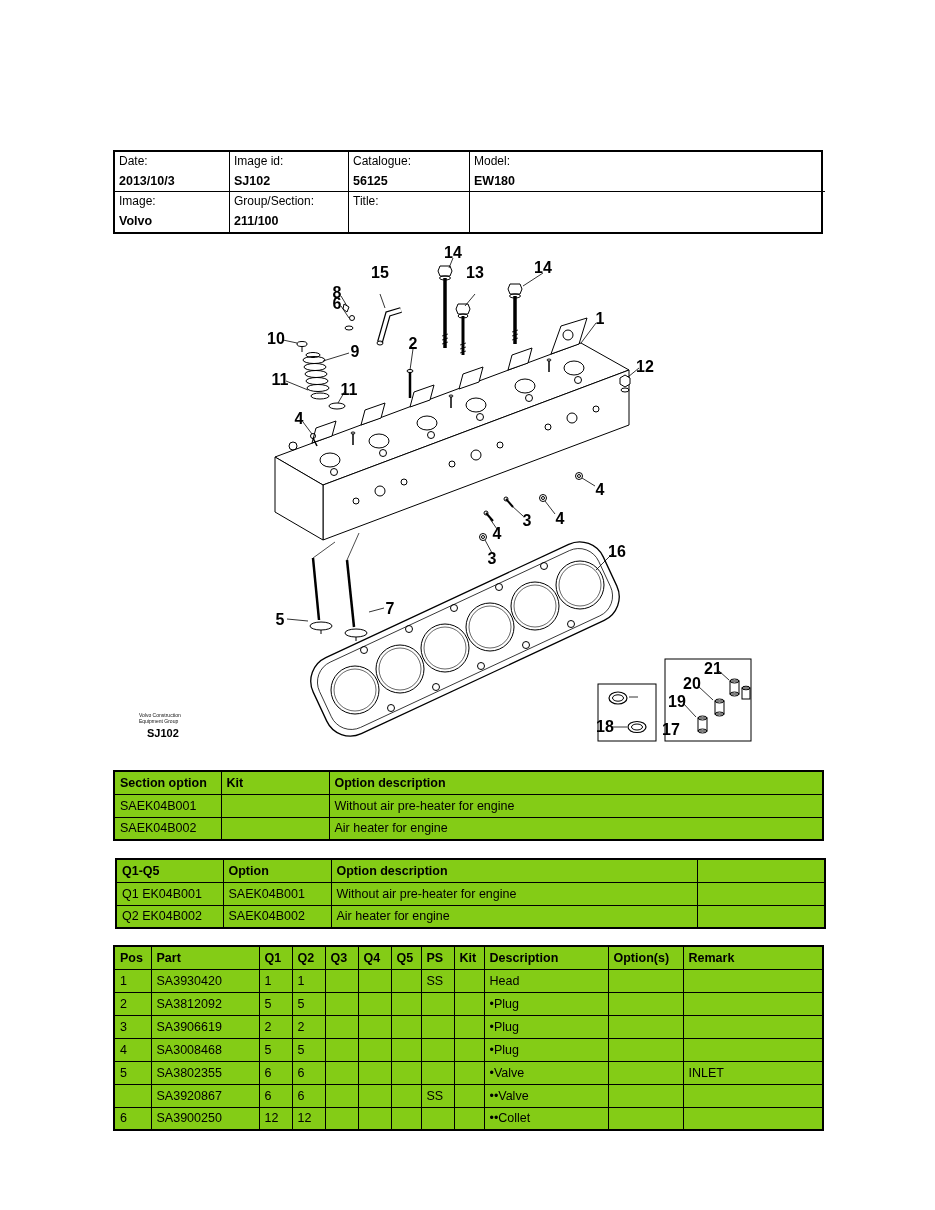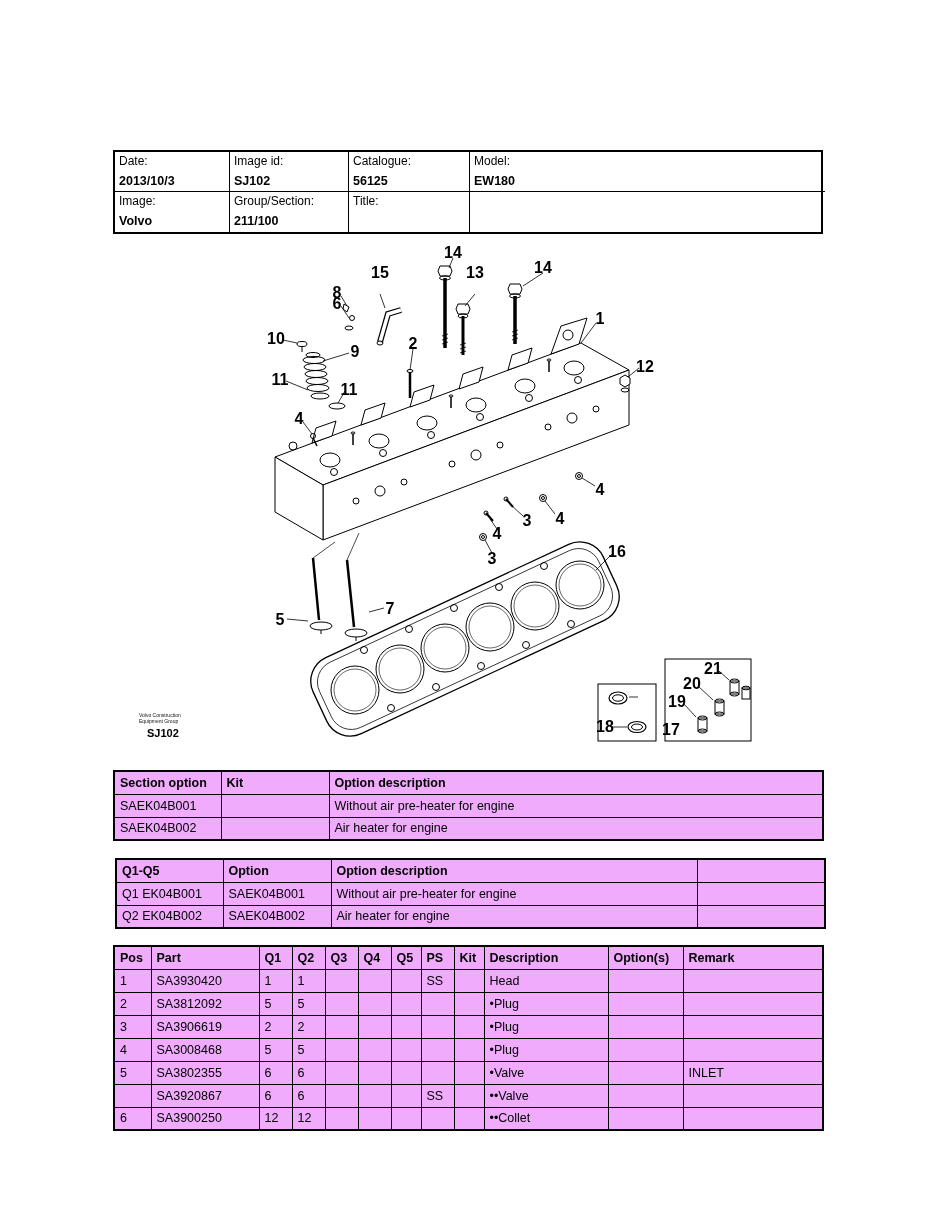--- a/index.html
+++ b/index.html
@@ -29,21 +29,21 @@
   .callout {
     position:absolute; transform:translate(-50%,-50%);
     font-size:16px; font-weight:bold; line-height:11px; white-space:nowrap;
   }
   .wm { position:absolute; left:26px; top:472px; width:70px; font-size:5px; line-height:6px; color:#111; }
   .imglabel { position:absolute; left:34px; top:487px; font-size:11px; font-weight:bold; }
 
   
   table.data {
     position:absolute; border-collapse:collapse; table-layout:fixed;
-    border:2px solid #000; background:#f0abfc;
+    border:2px solid #000; background:#84cc16;
   }
   table.data th, table.data td {
     border:1px solid #000; height:23px; padding:2px 5px;
     font-size:12.5px; text-align:left; vertical-align:middle;
     white-space:nowrap; overflow:hidden;
   }
   table.data th { font-weight:bold; }
 </style>
 </head>
 <body>

